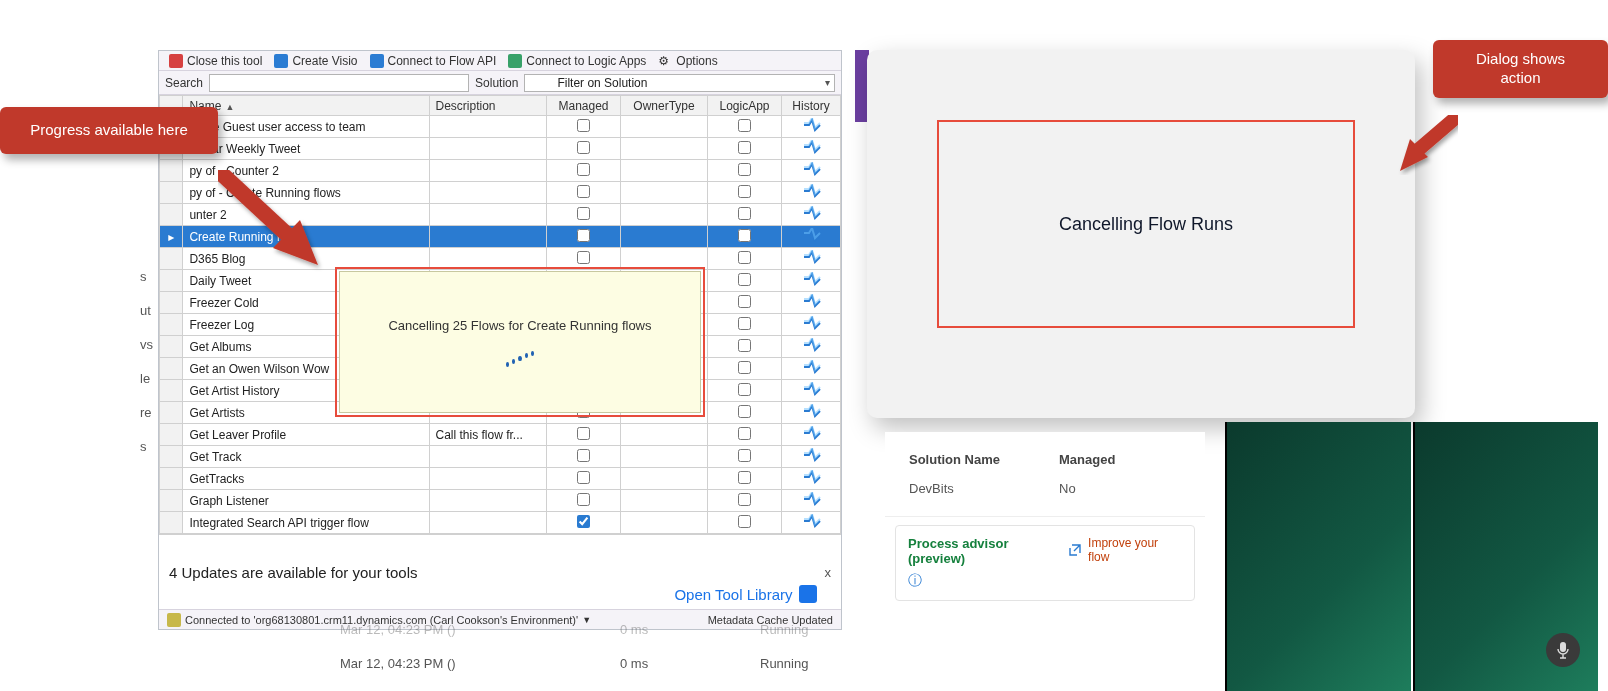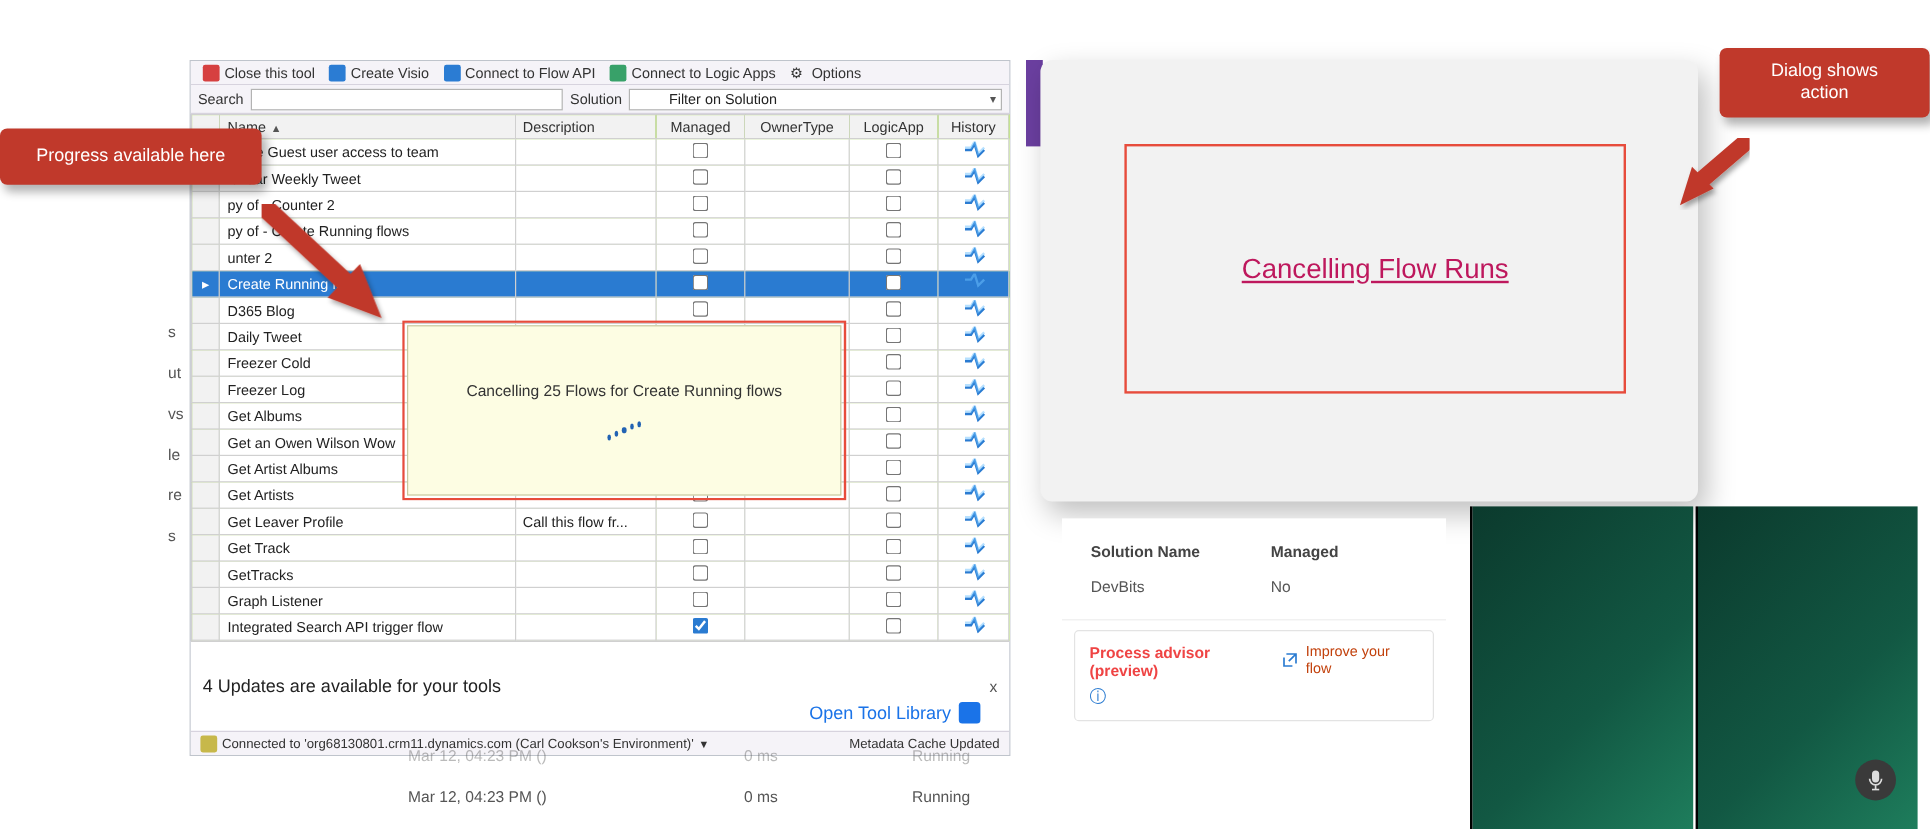--- a/index.html
+++ b/index.html
@@ -226,24 +226,23 @@
     background:#f2f2f2;
     border-radius: 10px;
     box-shadow: 6px 10px 24px rgba(0,0,0,0.25);
     display:flex; align-items:center; justify-content:center;
   }
   .dialog-inner {
     position:absolute;
     left:70px; top:70px; right:60px; bottom:90px;
     border:2px solid #e74c3c;
     display:flex; align-items:center; justify-content:center;
-    font-size:23px;
-    color:#be185d;
+    font-size:18px;
+    color:#0f172a;
     font-weight:500;
-    text-decoration:underline;
   }
 
   
   .lower-right {
     position:absolute;
     left: 10px; top: 372px;
     right:0; bottom:0;
   }
   .lower-right .panel {
     position:absolute;
@@ -264,21 +263,21 @@
   .sol-row span:first-child { width:150px; color:#555;}
   .sol-row span:last-child { color:#555;}
 
   .pa-card {
     border:1px solid #e3e3e3;
     border-radius:4px;
     margin: 8px 10px 0;
     padding:10px 12px;
   }
   .pa-top { display:flex; justify-content:space-between; align-items:flex-start; }
-  .pa-top .title { font-weight:600; color:#ef4444; }
+  .pa-top .title { font-weight:600; color:#15803d; }
   .pa-top .improve { display:flex; gap:6px; color:#c2410c; font-size:12px; align-items:center;}
   .pa-top .improve svg { flex-shrink:0;}
   .info-circ { margin-top:6px; color:#2a7bd1; font-size:14px;}
   .avg-run {
     display:flex; gap:14px; align-items:center;
     padding: 10px 0 0 26px;
     color:#333;
   }
   .avg-run .bar-ico { width:18px; height:16px; }
 
@@ -542,21 +541,21 @@
             <td class="ctr"><input type="checkbox" style=""></td>
             <td class="ctr"></td>
             <td class="ctr"><input type="checkbox" style=""></td>
             <td class="ctr"><span class="hist-ico"><svg width="18" height="14" viewBox="0 0 18 14">
                   <path d="M1 7 L6 7 L9 2 L12 12 L17 7" fill="none" stroke="#2a7bd1" stroke-width="2"></path>
                   <path d="M1 7 L6 7 L9 2 L12 12 L17 7" fill="none" stroke="#6ec1ff" stroke-width="2" transform="translate(0,-2)" opacity="0.5"></path>
                 </svg></span></td>
           </tr>
           <tr>
             <td class="rowhdr ctr"></td>
-            <td>Get Artist Albums</td>
+            <td>Get Artist History</td>
             <td></td>
             <td class="ctr"><input type="checkbox" style=""></td>
             <td class="ctr"></td>
             <td class="ctr"><input type="checkbox" style=""></td>
             <td class="ctr"><span class="hist-ico"><svg width="18" height="14" viewBox="0 0 18 14">
                   <path d="M1 7 L6 7 L9 2 L12 12 L17 7" fill="none" stroke="#2a7bd1" stroke-width="2"></path>
                   <path d="M1 7 L6 7 L9 2 L12 12 L17 7" fill="none" stroke="#6ec1ff" stroke-width="2" transform="translate(0,-2)" opacity="0.5"></path>
                 </svg></span></td>
           </tr>
           <tr>

